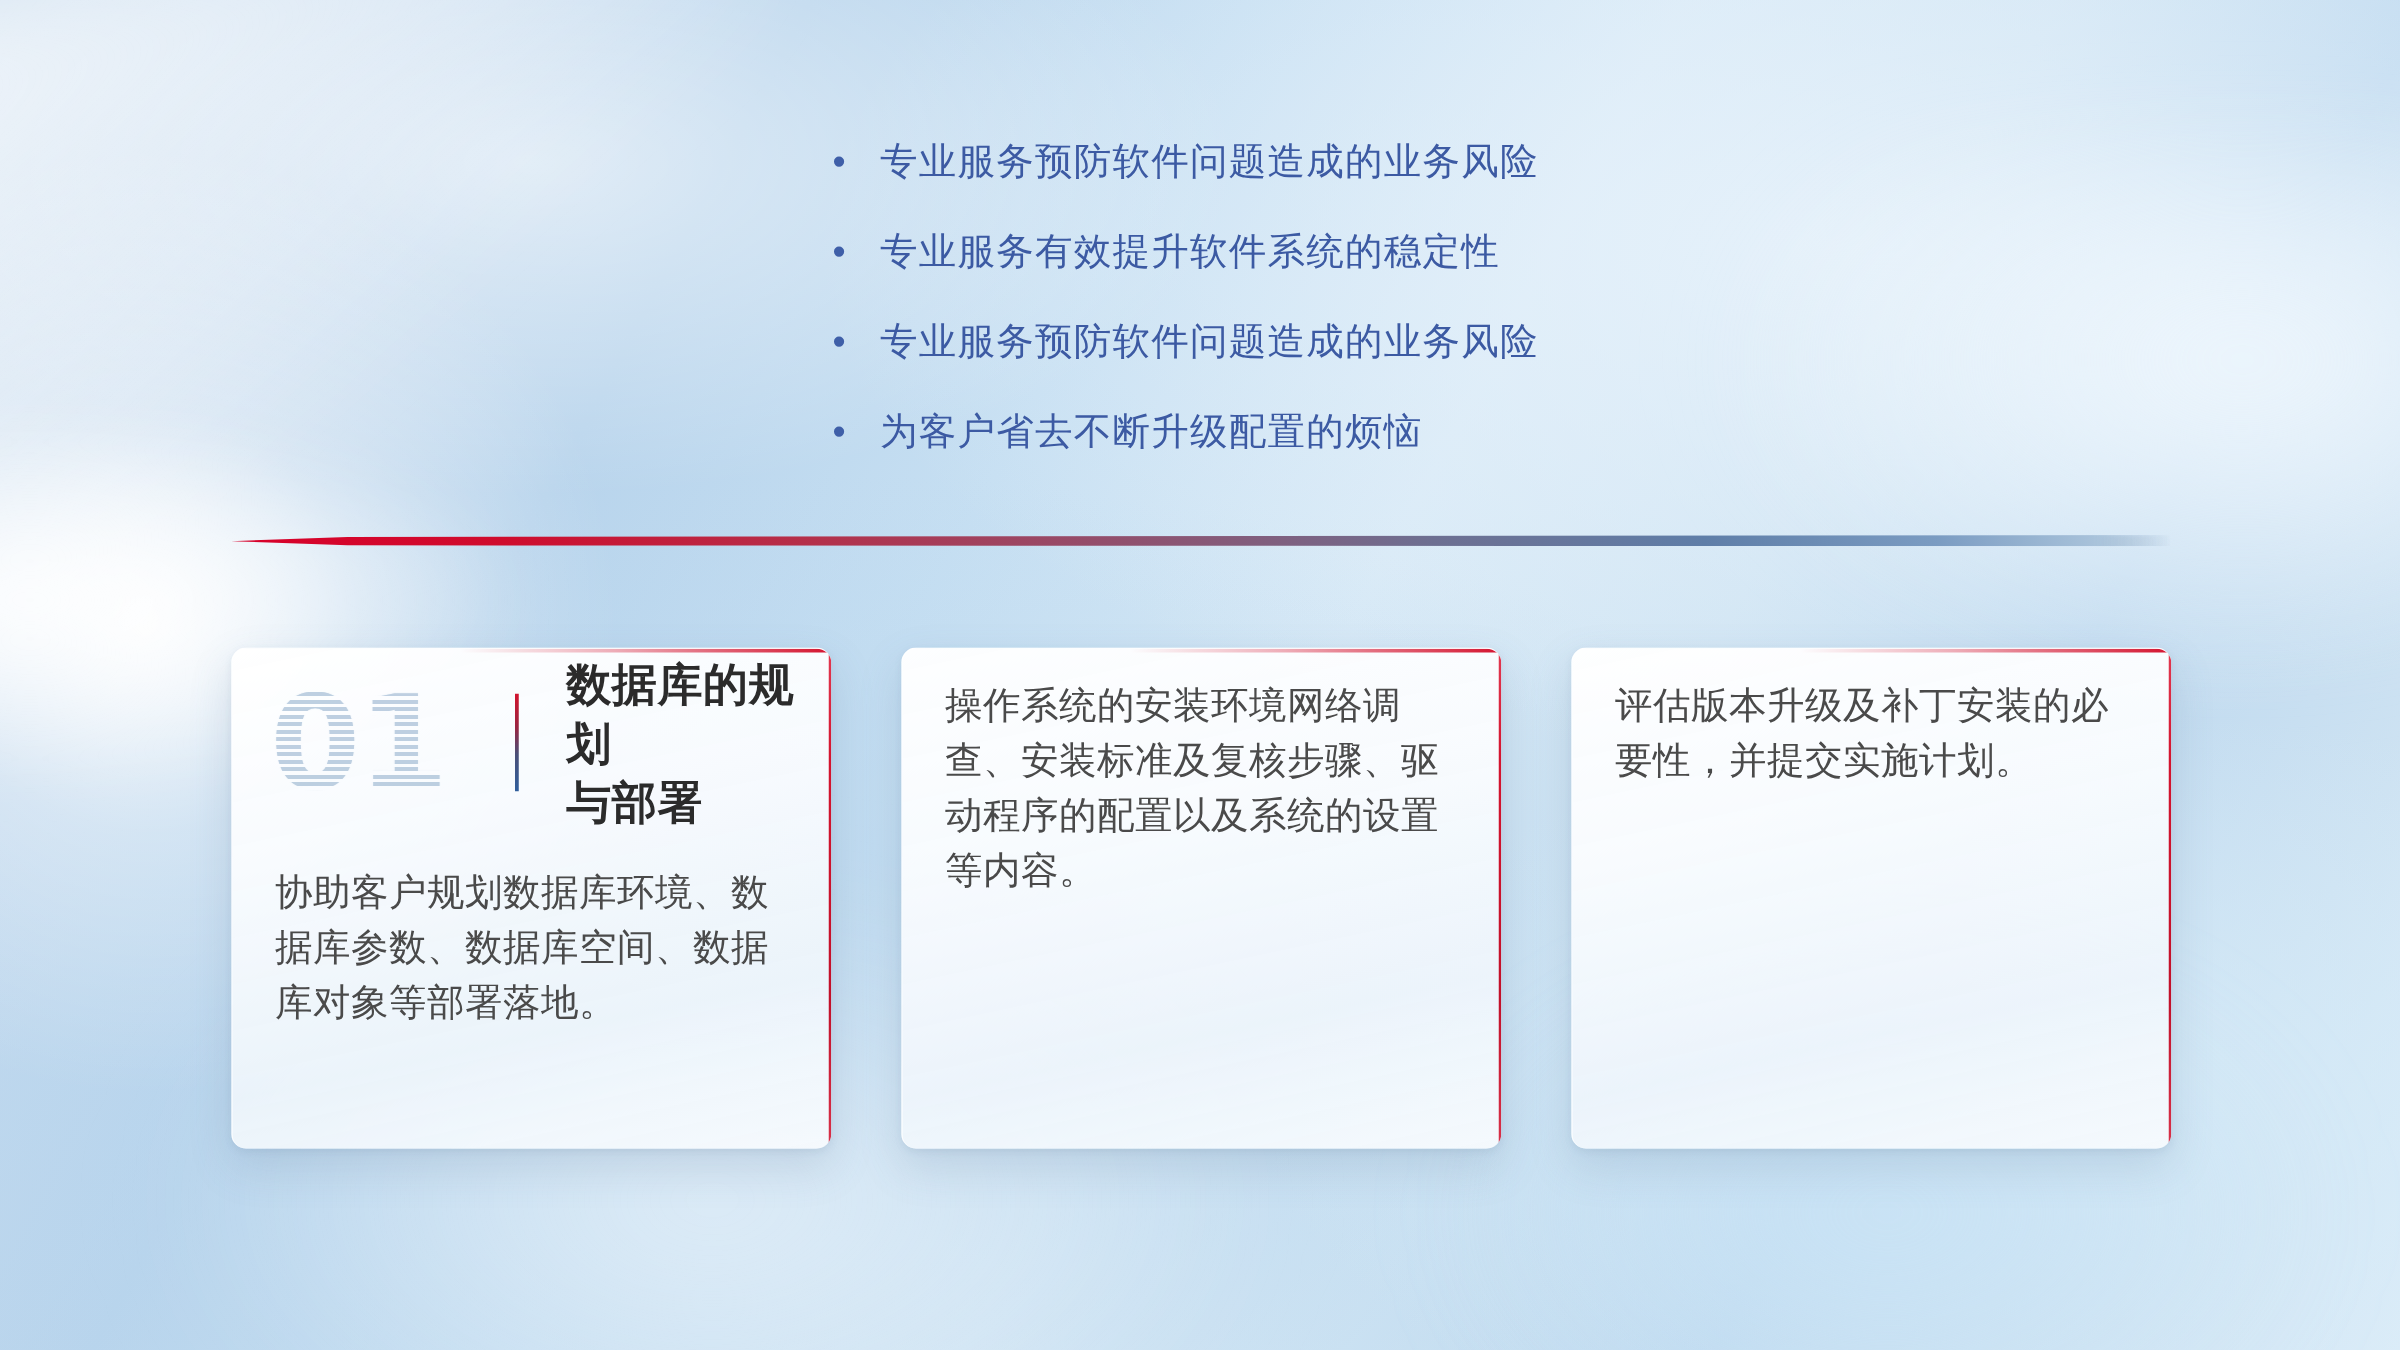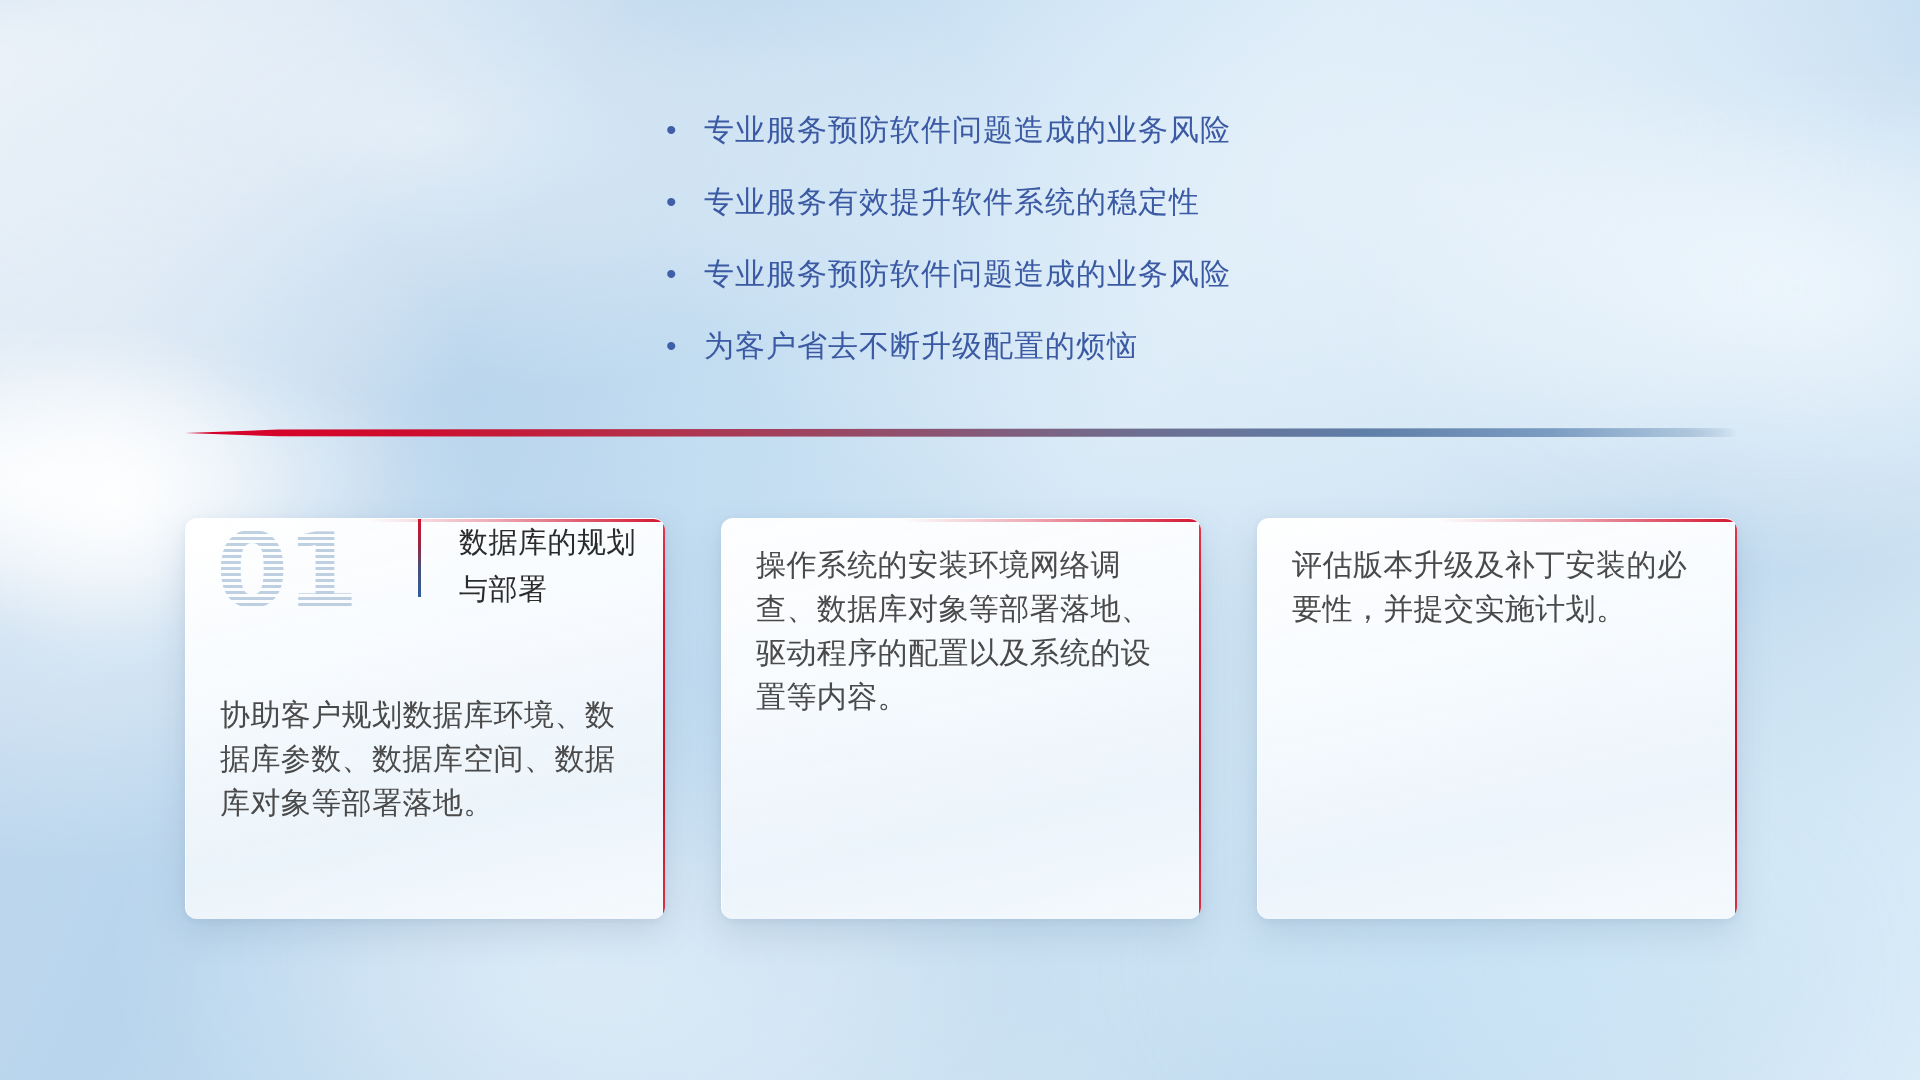--- a/index.html
+++ b/index.html
@@ -150,21 +150,21 @@
     right: 0;
     top: 0;
     height: 2.5px;
     width: 62%;
     background: linear-gradient(90deg, rgba(212,20,47,0) 0%, rgba(212,20,47,0.35) 42%, #d4142f 100%);
   }
 
   .card-head {
     position: relative;
     display: flex;
-    align-items: flex-start;
+    align-items: center;
     height: 150px;
     padding: 0 0 0 30px;
     box-sizing: border-box;
     gap: 12px;
   }
   .card-number {
     position: relative;
     font-family: "DejaVu Sans", sans-serif;
     font-size: 104px;
     font-weight: 700;
@@ -189,23 +189,23 @@
     user-select: none;
   }
   .card-rule {
     flex: 0 0 auto;
     width: 3px;
     height: 78px;
     margin-right: 26px;
     background: linear-gradient(180deg, #d2142e 0%, #9a2540 34%, #4a4f77 62%, #2f5e9c 100%);
   }
   .card-title {
-    font-size: 29px;
+    font-size: 36px;
     line-height: 47px;
-    font-weight: 400;
+    font-weight: 700;
     color: #2b2b2b;
     letter-spacing: 0.5px;
     white-space: pre-line;
   }
 
   .card-body {
     padding: 24px 34px 0 34px;
     font-size: 30px;
     line-height: 44px;
     color: #4a4a4a;
@@ -256,21 +256,21 @@
         <div class="card-rule"></div>
         <div class="card-title">数据库的规划
 与部署</div>
       </div>
       <div class="card-body">协助客户规划数据库环境、数据库参数、数据库空间、数据库对象等部署落地。</div>
     </div>
 
     <div class="card">
       <div class="card-accent"></div>
       <div class="card-accent-top"></div>
-      <div class="card-body">操作系统的安装环境网络调查、数据库对象等部署落地、驱动程序的配置以及系统的设置等内容。</div>
+      <div class="card-body">操作系统的安装环境网络调查、安装标准及复核步骤、驱动程序的配置以及系统的设置等内容。</div>
     </div>
 
     <div class="card">
       <div class="card-accent"></div>
       <div class="card-accent-top"></div>
       <div class="card-body">评估版本升级及补丁安装的必要性，并提交实施计划。</div>
     </div>
 
   </div>
 

